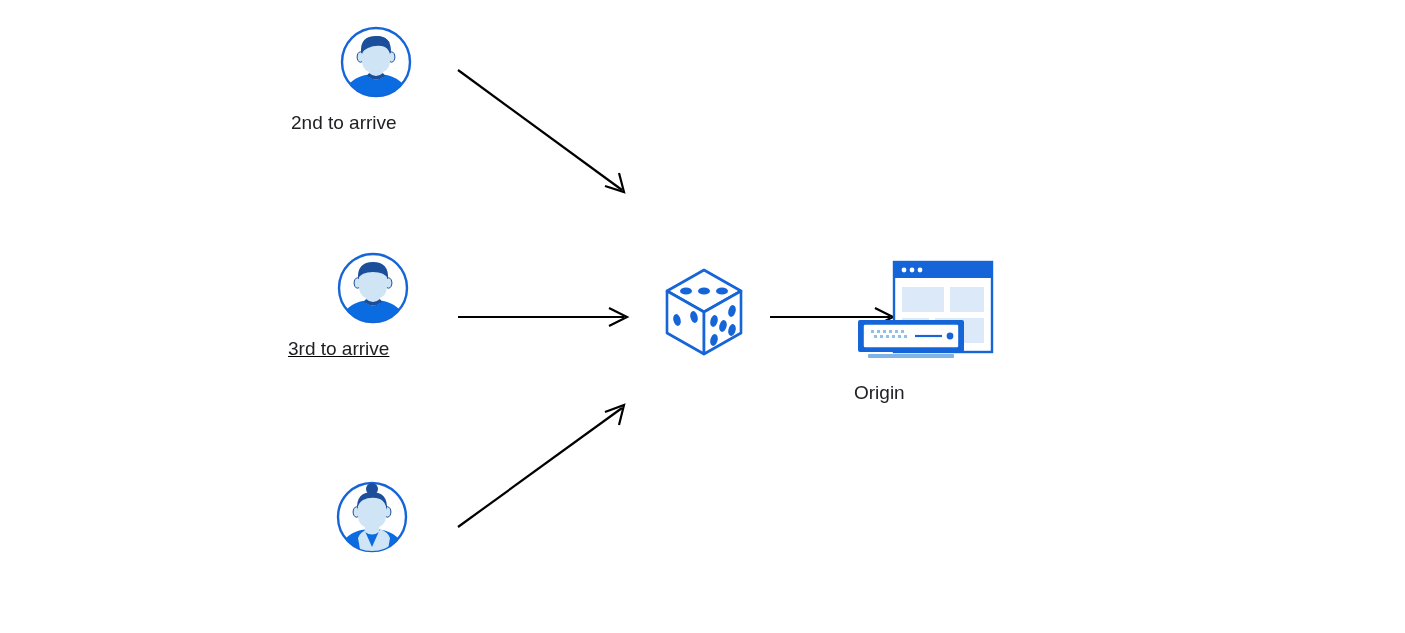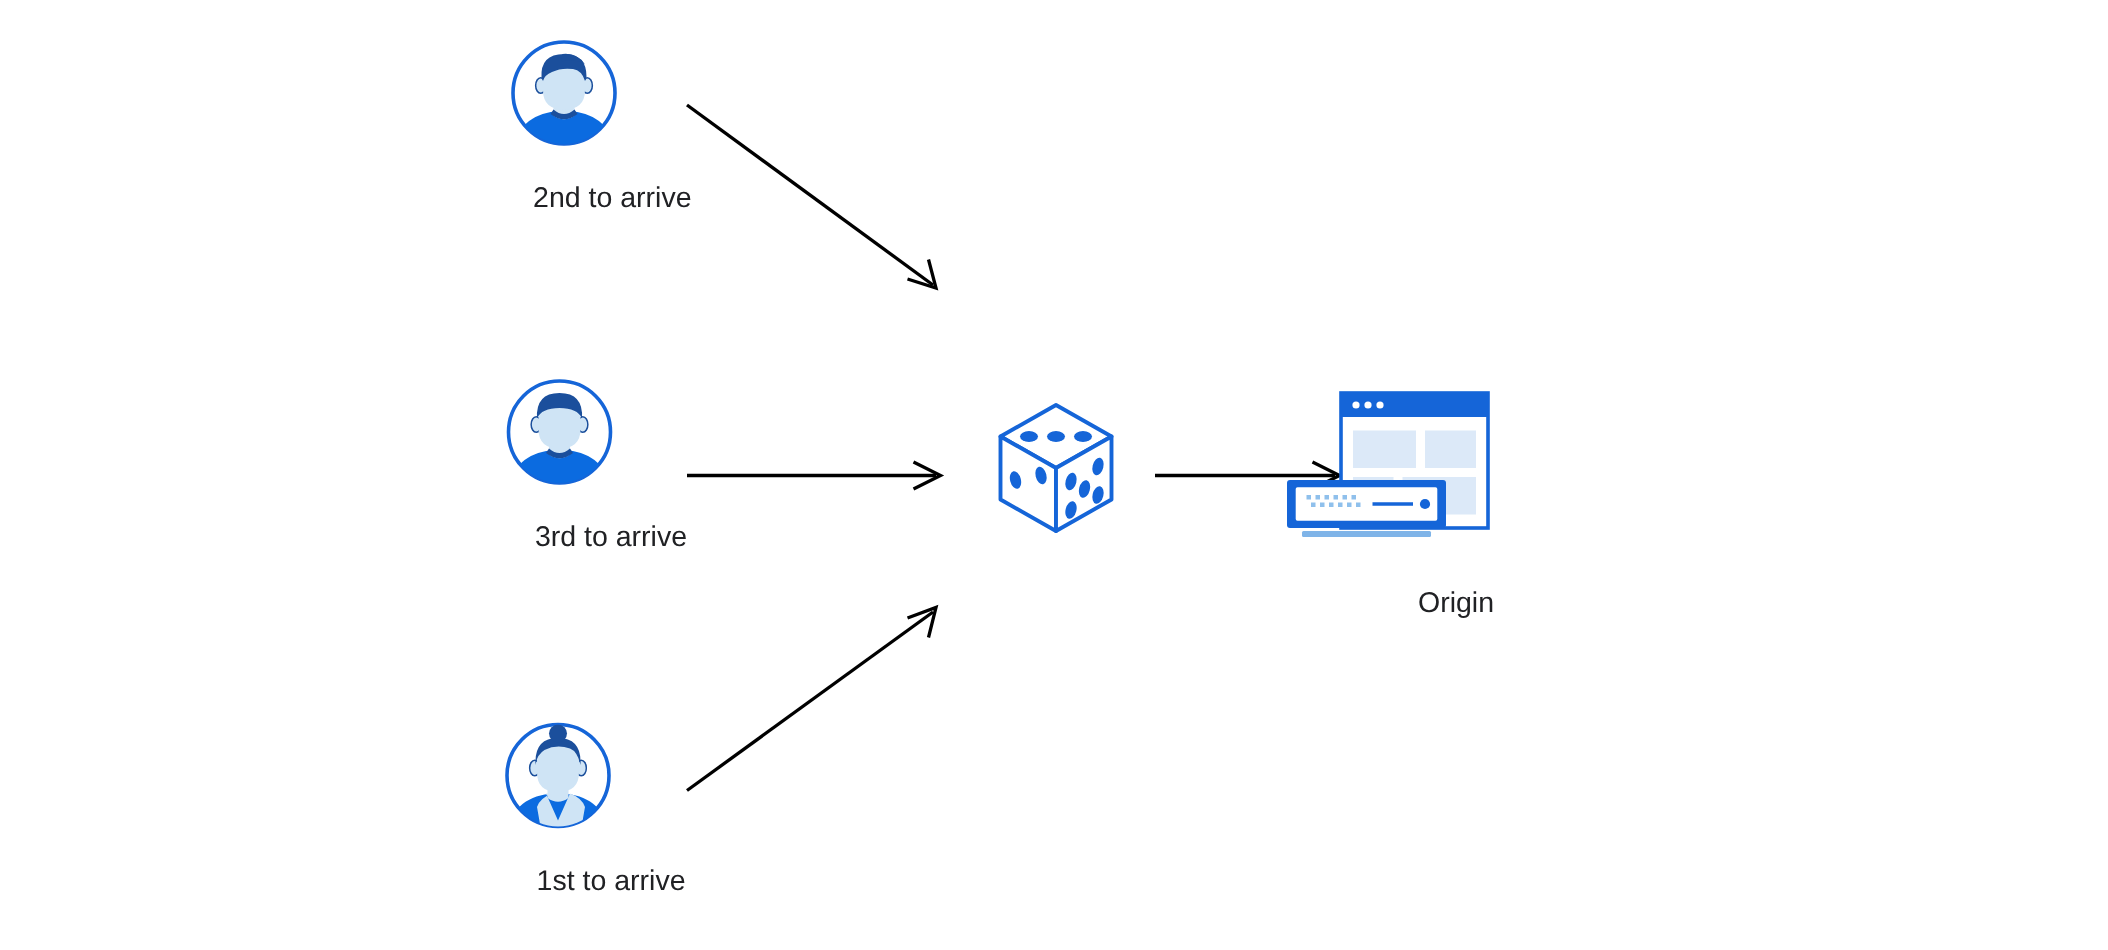--- a/index.html
+++ b/index.html
@@ -20,36 +20,36 @@
     width: 1405px;
     height: 633px;
   }
   .node {
     position: absolute;
   }
   .node-icon {
     display: block;
   }
   .node-label {
-    text-align: right;
+    text-align: left;
     font-family: "Liberation Sans", sans-serif;
     font-size: 19px;
     color: #202124;
     line-height: 1.2;
     white-space: nowrap;
-    margin-top: 22px;
+    margin-top: 12px;
   }
   .arrow-layer {
     position: absolute;
     inset: 0;
     pointer-events: none;
   }
   
   #client-2nd { left: 291px; top: 24px;  width: 170px; }
-  #client-3rd { left: 288px; top: 250px; width: 170px; }
+  #client-3rd { left: 288px; top: 250px; width: 170px; text-decoration: underline; }
   #client-1st { left: 287px; top: 479px; width: 170px; }
   #randomizer { left: 659px; top: 266px; width: 90px; }
   #origin     { left: 854px; top: 258px; width: 142px; }
   .icon-center { display: flex; justify-content: center; }
 </style>
 </head>
 <body>
 
 <div id="canvas">
 
@@ -151,21 +151,20 @@
           <ellipse cx="22.5" cy="33" rx="3.4" ry="5.2" fill="#cfe4f5" stroke="#1b4f9c" stroke-width="1"></ellipse>
           <ellipse cx="53.5" cy="33" rx="3.4" ry="5.2" fill="#cfe4f5" stroke="#1b4f9c" stroke-width="1"></ellipse>
 
           <path d="M24 28 q0 -13 14 -13 q14 0 14 13 v8 q0 13 -14 13 q-14 0 -14 -13 Z" fill="#cfe4f5"></path>
 
           <path d="M23 31 q-1 -18 15 -18 q16 0 15 18 q-2 -9 -7 -11 q-9 -3 -17 1 q-5 3 -6 10 Z" fill="#1b4f9c"></path>
           <circle cx="38" cy="10" r="6" fill="#1b4f9c"></circle>
         </g>
       </svg>
     </div>
-    <div class="node-label">1st to arrive</div>
   </div>
 
   <div class="node" id="randomizer">
     <div class="icon-center">
       <svg class="node-icon" width="86" height="94" viewBox="0 0 86 94">
         <g stroke="#1565d8" stroke-width="2.6" stroke-linejoin="round" fill="#ffffff">
 
           <path d="M43 4 L80 25 L43 46 L6 25 Z"></path>
 
           <path d="M6 25 L43 46 L43 88 L6 67 Z"></path>

